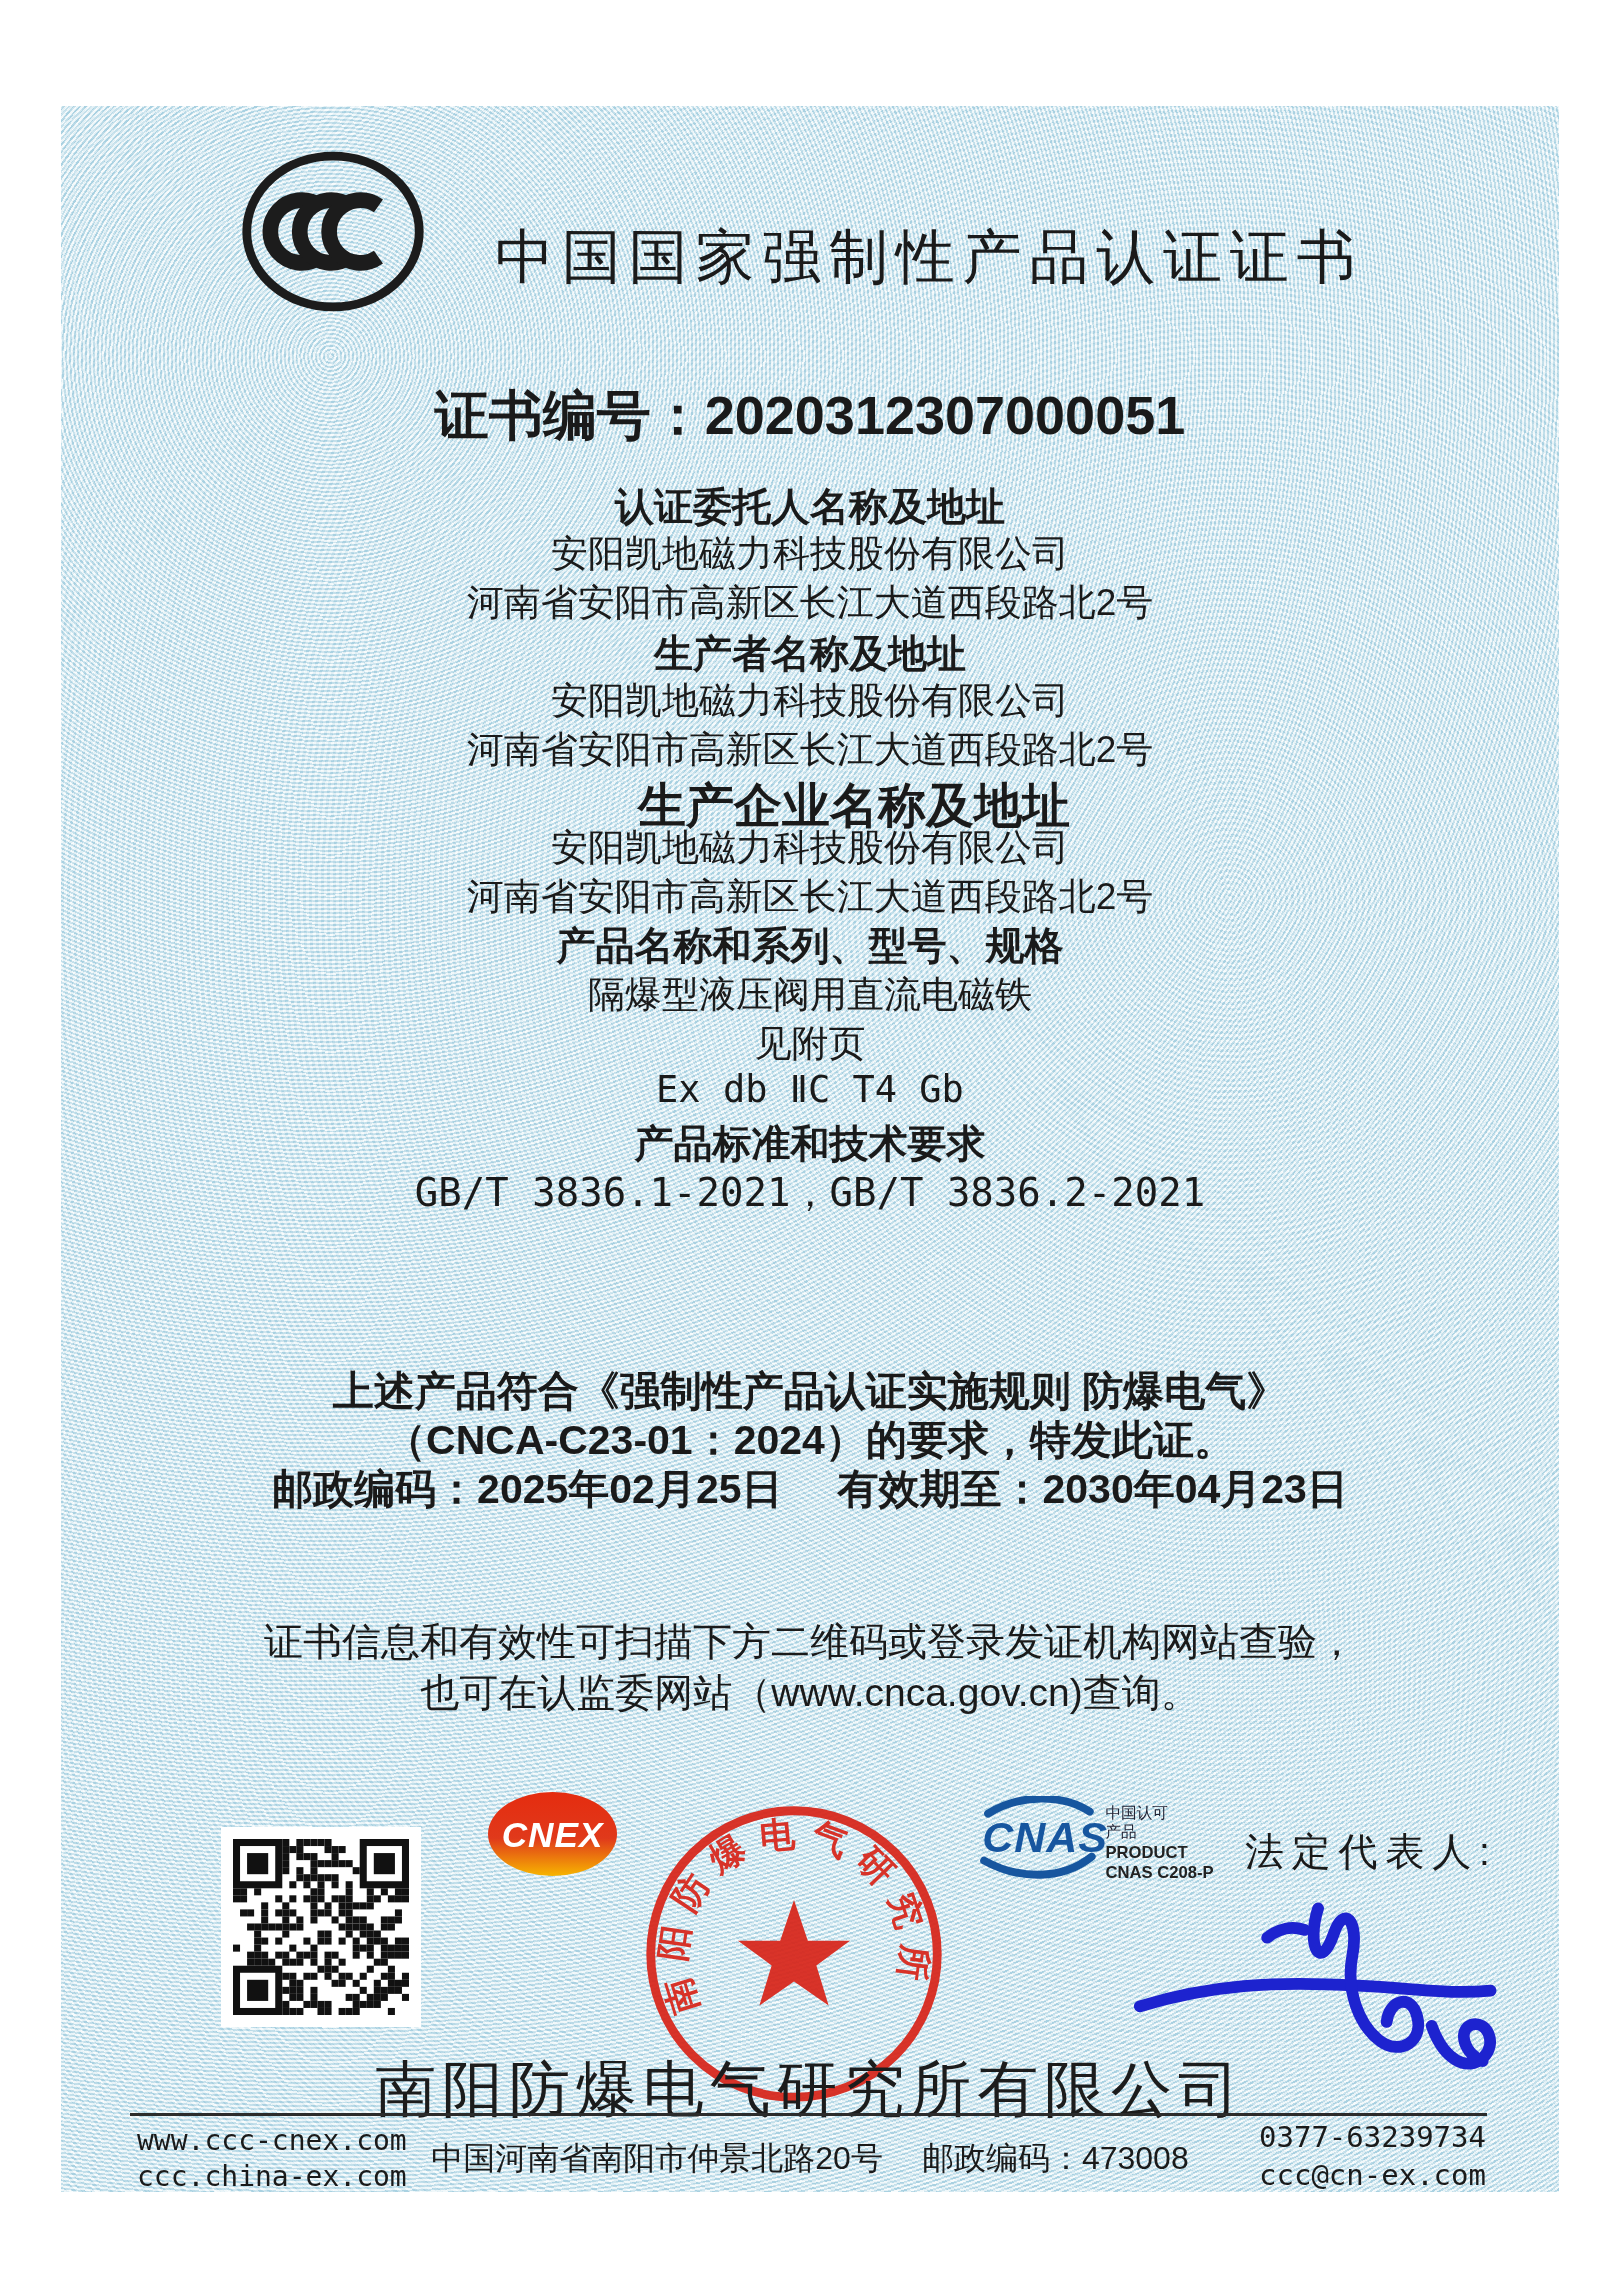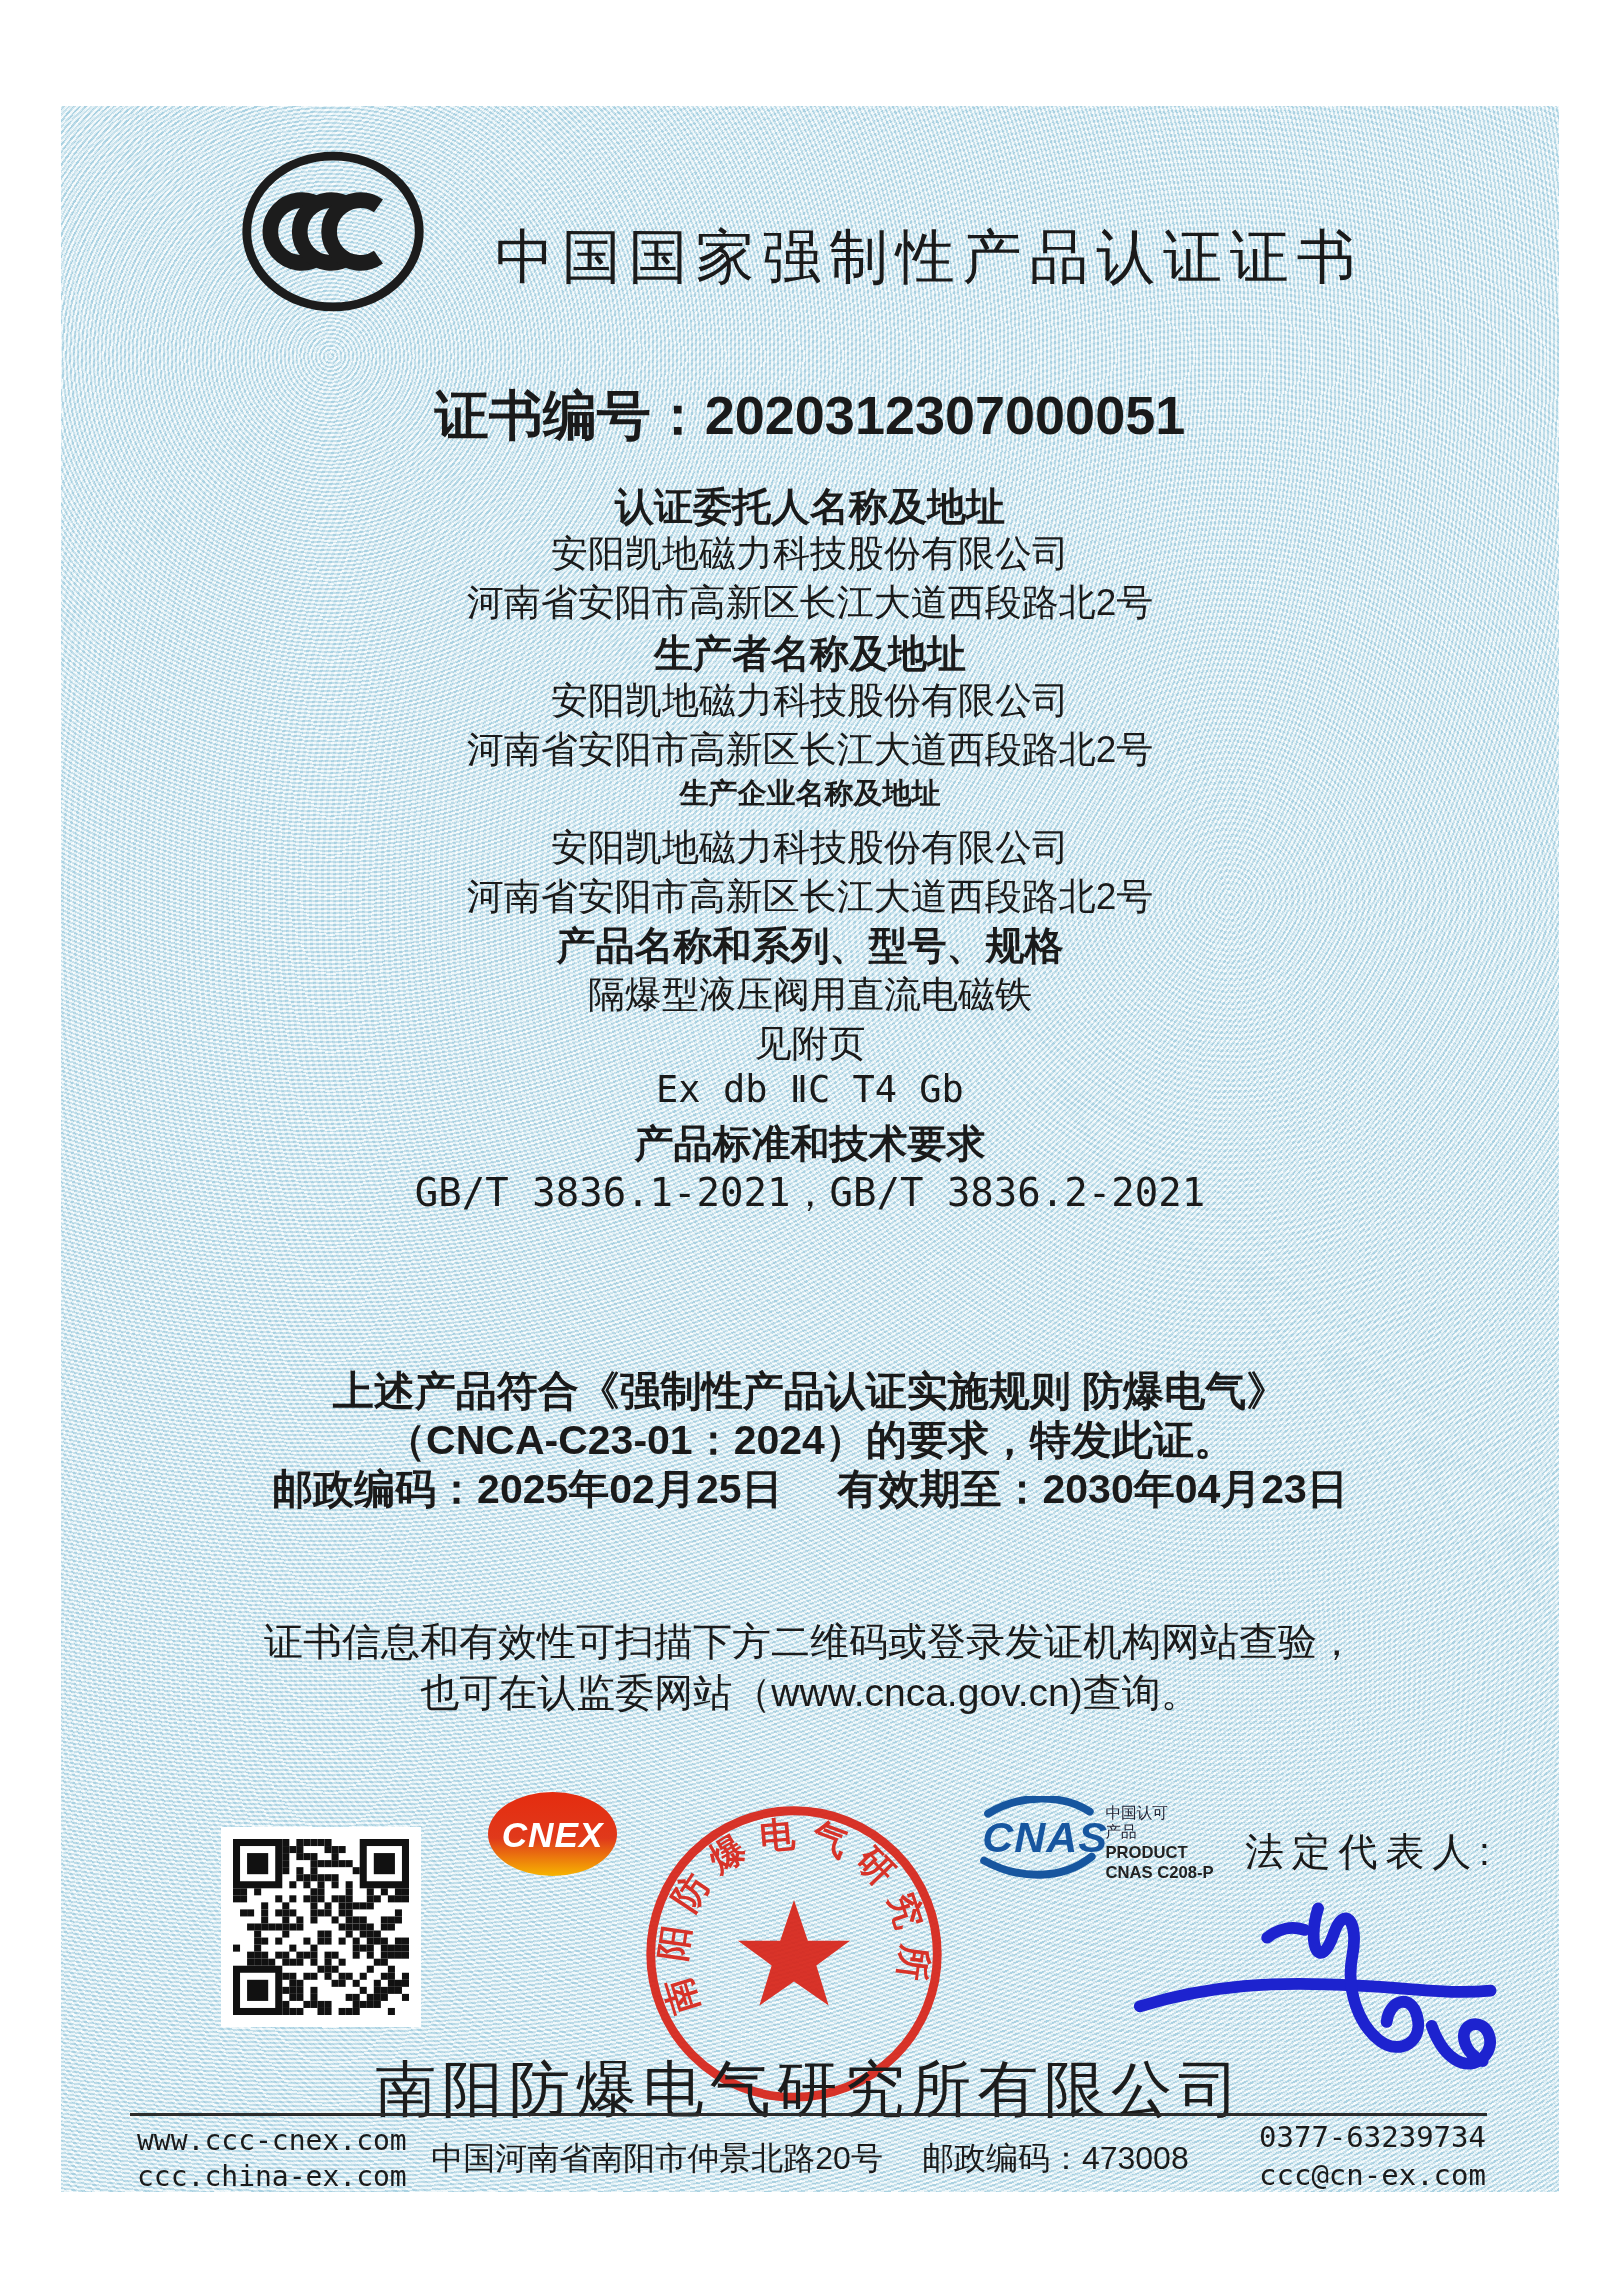--- a/index.html
+++ b/index.html
@@ -41,21 +41,21 @@
   <div class="ln b" style="top:380px;font-size:54px;">证书编号：2020312307000051</div>
 
   <div class="ln b" style="top:480px;font-size:39px;">认证委托人名称及地址</div>
   <div class="ln" style="top:529px;font-size:37px;">安阳凯地磁力科技股份有限公司</div>
   <div class="ln" style="top:578px;font-size:37px;">河南省安阳市高新区长江大道西段路北2号</div>
 
   <div class="ln b" style="top:627px;font-size:39px;">生产者名称及地址</div>
   <div class="ln" style="top:676px;font-size:37px;">安阳凯地磁力科技股份有限公司</div>
   <div class="ln" style="top:725px;font-size:37px;">河南省安阳市高新区长江大道西段路北2号</div>
 
-  <div class="ln b" style="top:774px;font-size:29px;">生产企业名称及地址</div>
+  <div class="ln b" style="top:774px;font-size:48px;padding-left:44px;">生产企业名称及地址</div>
   <div class="ln" style="top:823px;font-size:37px;">安阳凯地磁力科技股份有限公司</div>
   <div class="ln" style="top:872px;font-size:37px;">河南省安阳市高新区长江大道西段路北2号</div>
 
   <div class="ln b" style="top:919px;font-size:39px;">产品名称和系列、型号、规格</div>
   <div class="ln" style="top:970px;font-size:37px;">隔爆型液压阀用直流电磁铁</div>
   <div class="ln" style="top:1019px;font-size:37px;">见附页</div>
   <div class="ln mono" style="top:1068px;font-size:37px;">Ex db ⅡC T4 Gb</div>
 
   <div class="ln b" style="top:1117px;font-size:39px;">产品标准和技术要求</div>
   <div class="ln mono" style="top:1166px;font-size:39px;">GB/T 3836.1-2021，GB/T 3836.2-2021</div>

